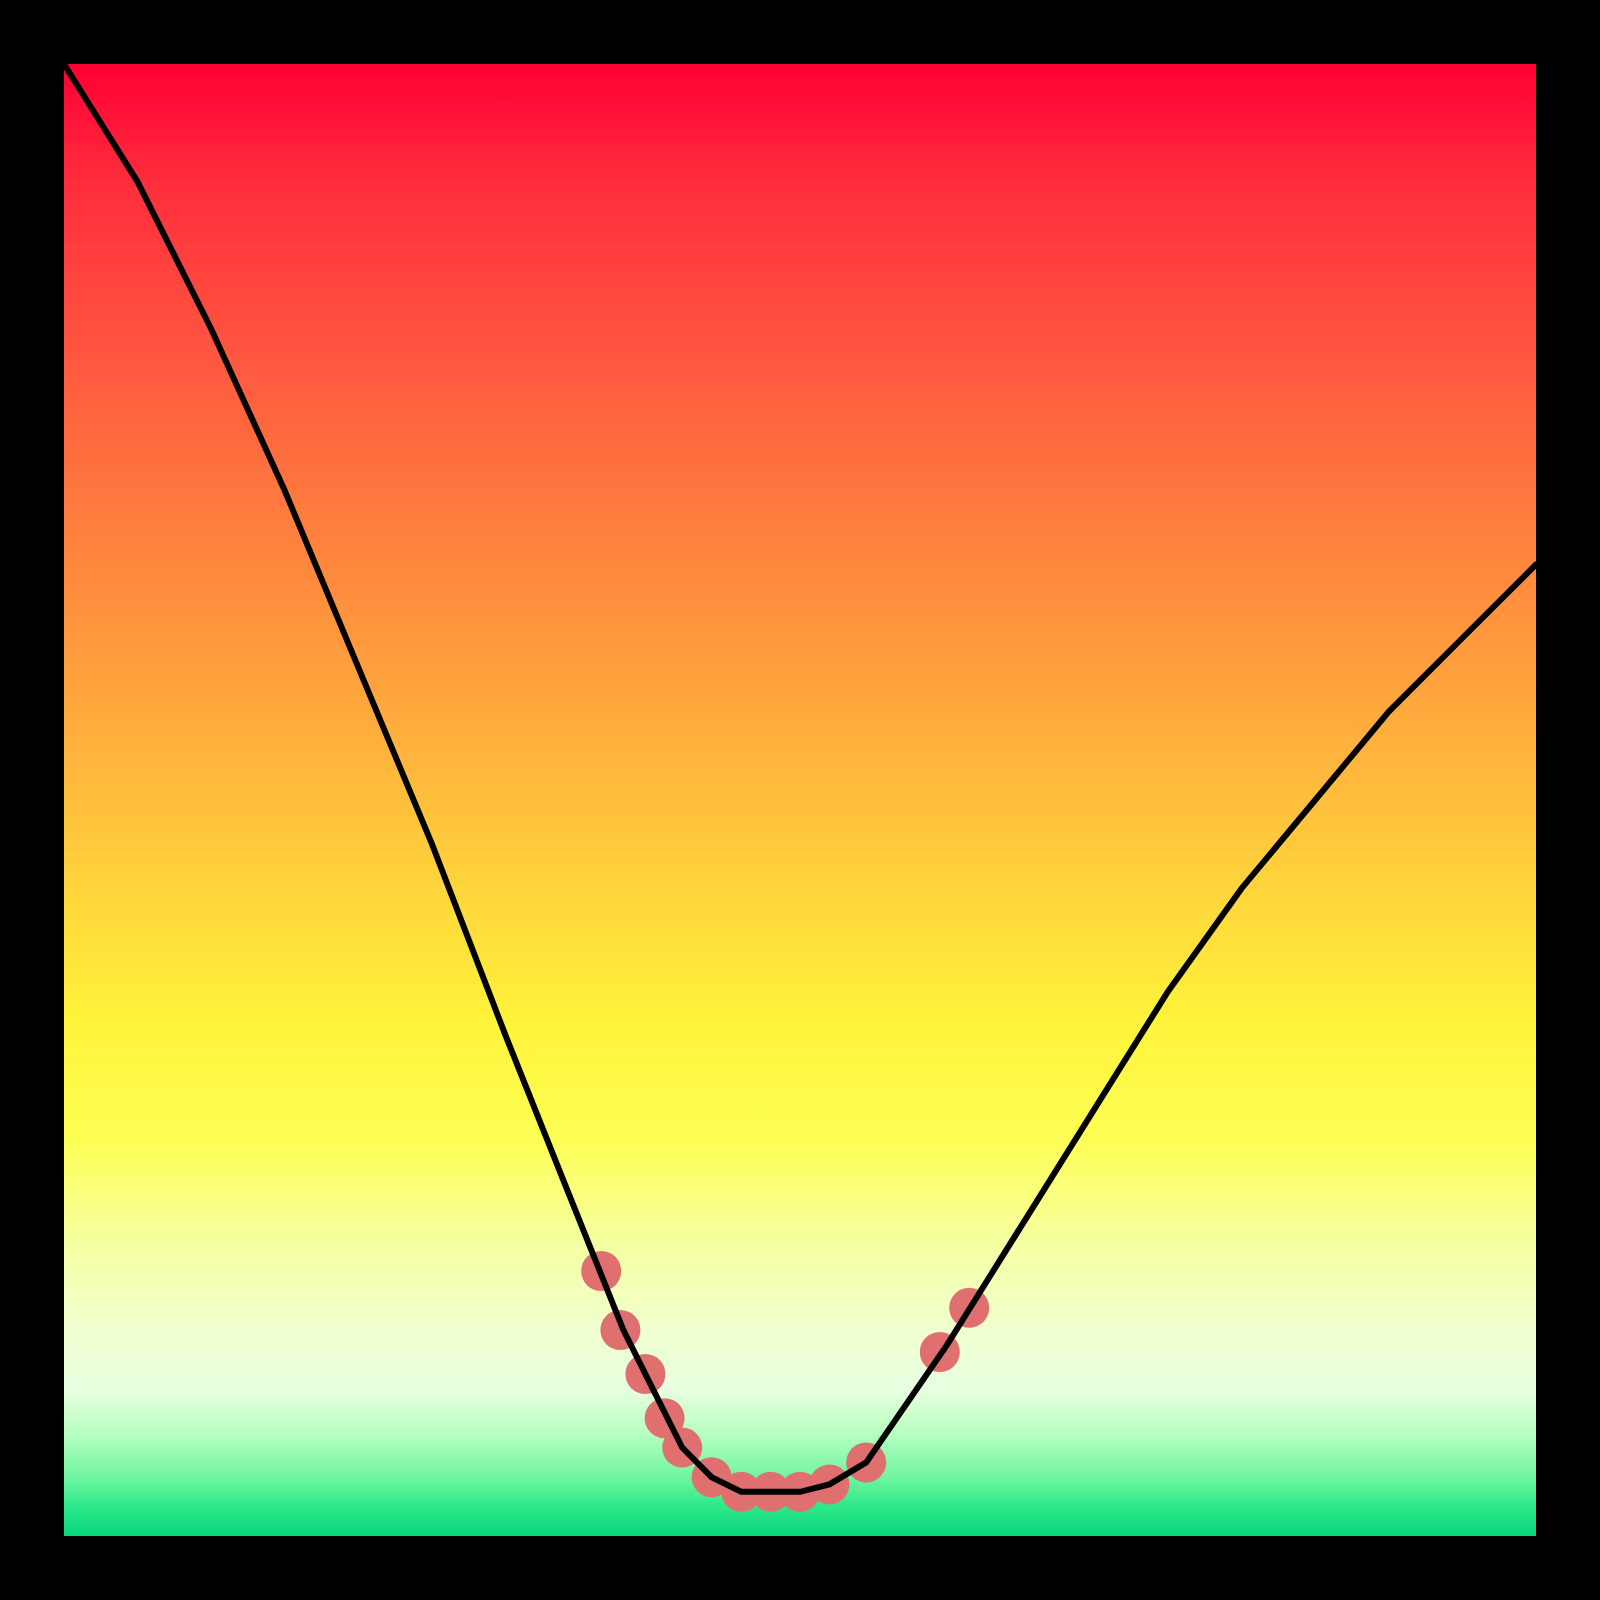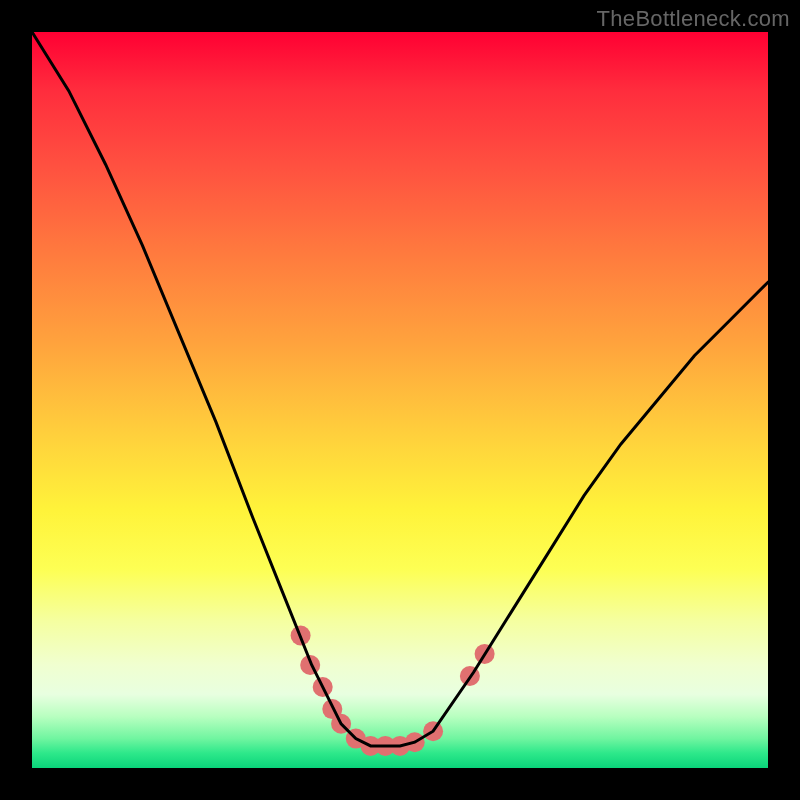--- a/index.html
+++ b/index.html
@@ -67,21 +67,20 @@
     left: 0;
     top: 0;
     width: 100%;
     height: 100%;
   }
 </style>
 </head>
 <body>
 
 <div class="frame">
-  <div class="watermark">TheBottleneck.com</div>
 
   <div class="plot-area">
     <div class="gradient"></div>
     <svg class="overlay" viewBox="0 0 736 736" preserveAspectRatio="none">
       <g id="markers">
           <circle cx="268.6" cy="603.5" r="10" fill="#e07070"></circle>
           <circle cx="278.2" cy="633.0" r="10" fill="#e07070"></circle>
           <circle cx="290.7" cy="655.0" r="10" fill="#e07070"></circle>
           <circle cx="300.3" cy="677.1" r="10" fill="#e07070"></circle>
           <circle cx="309.1" cy="691.8" r="10" fill="#e07070"></circle>

